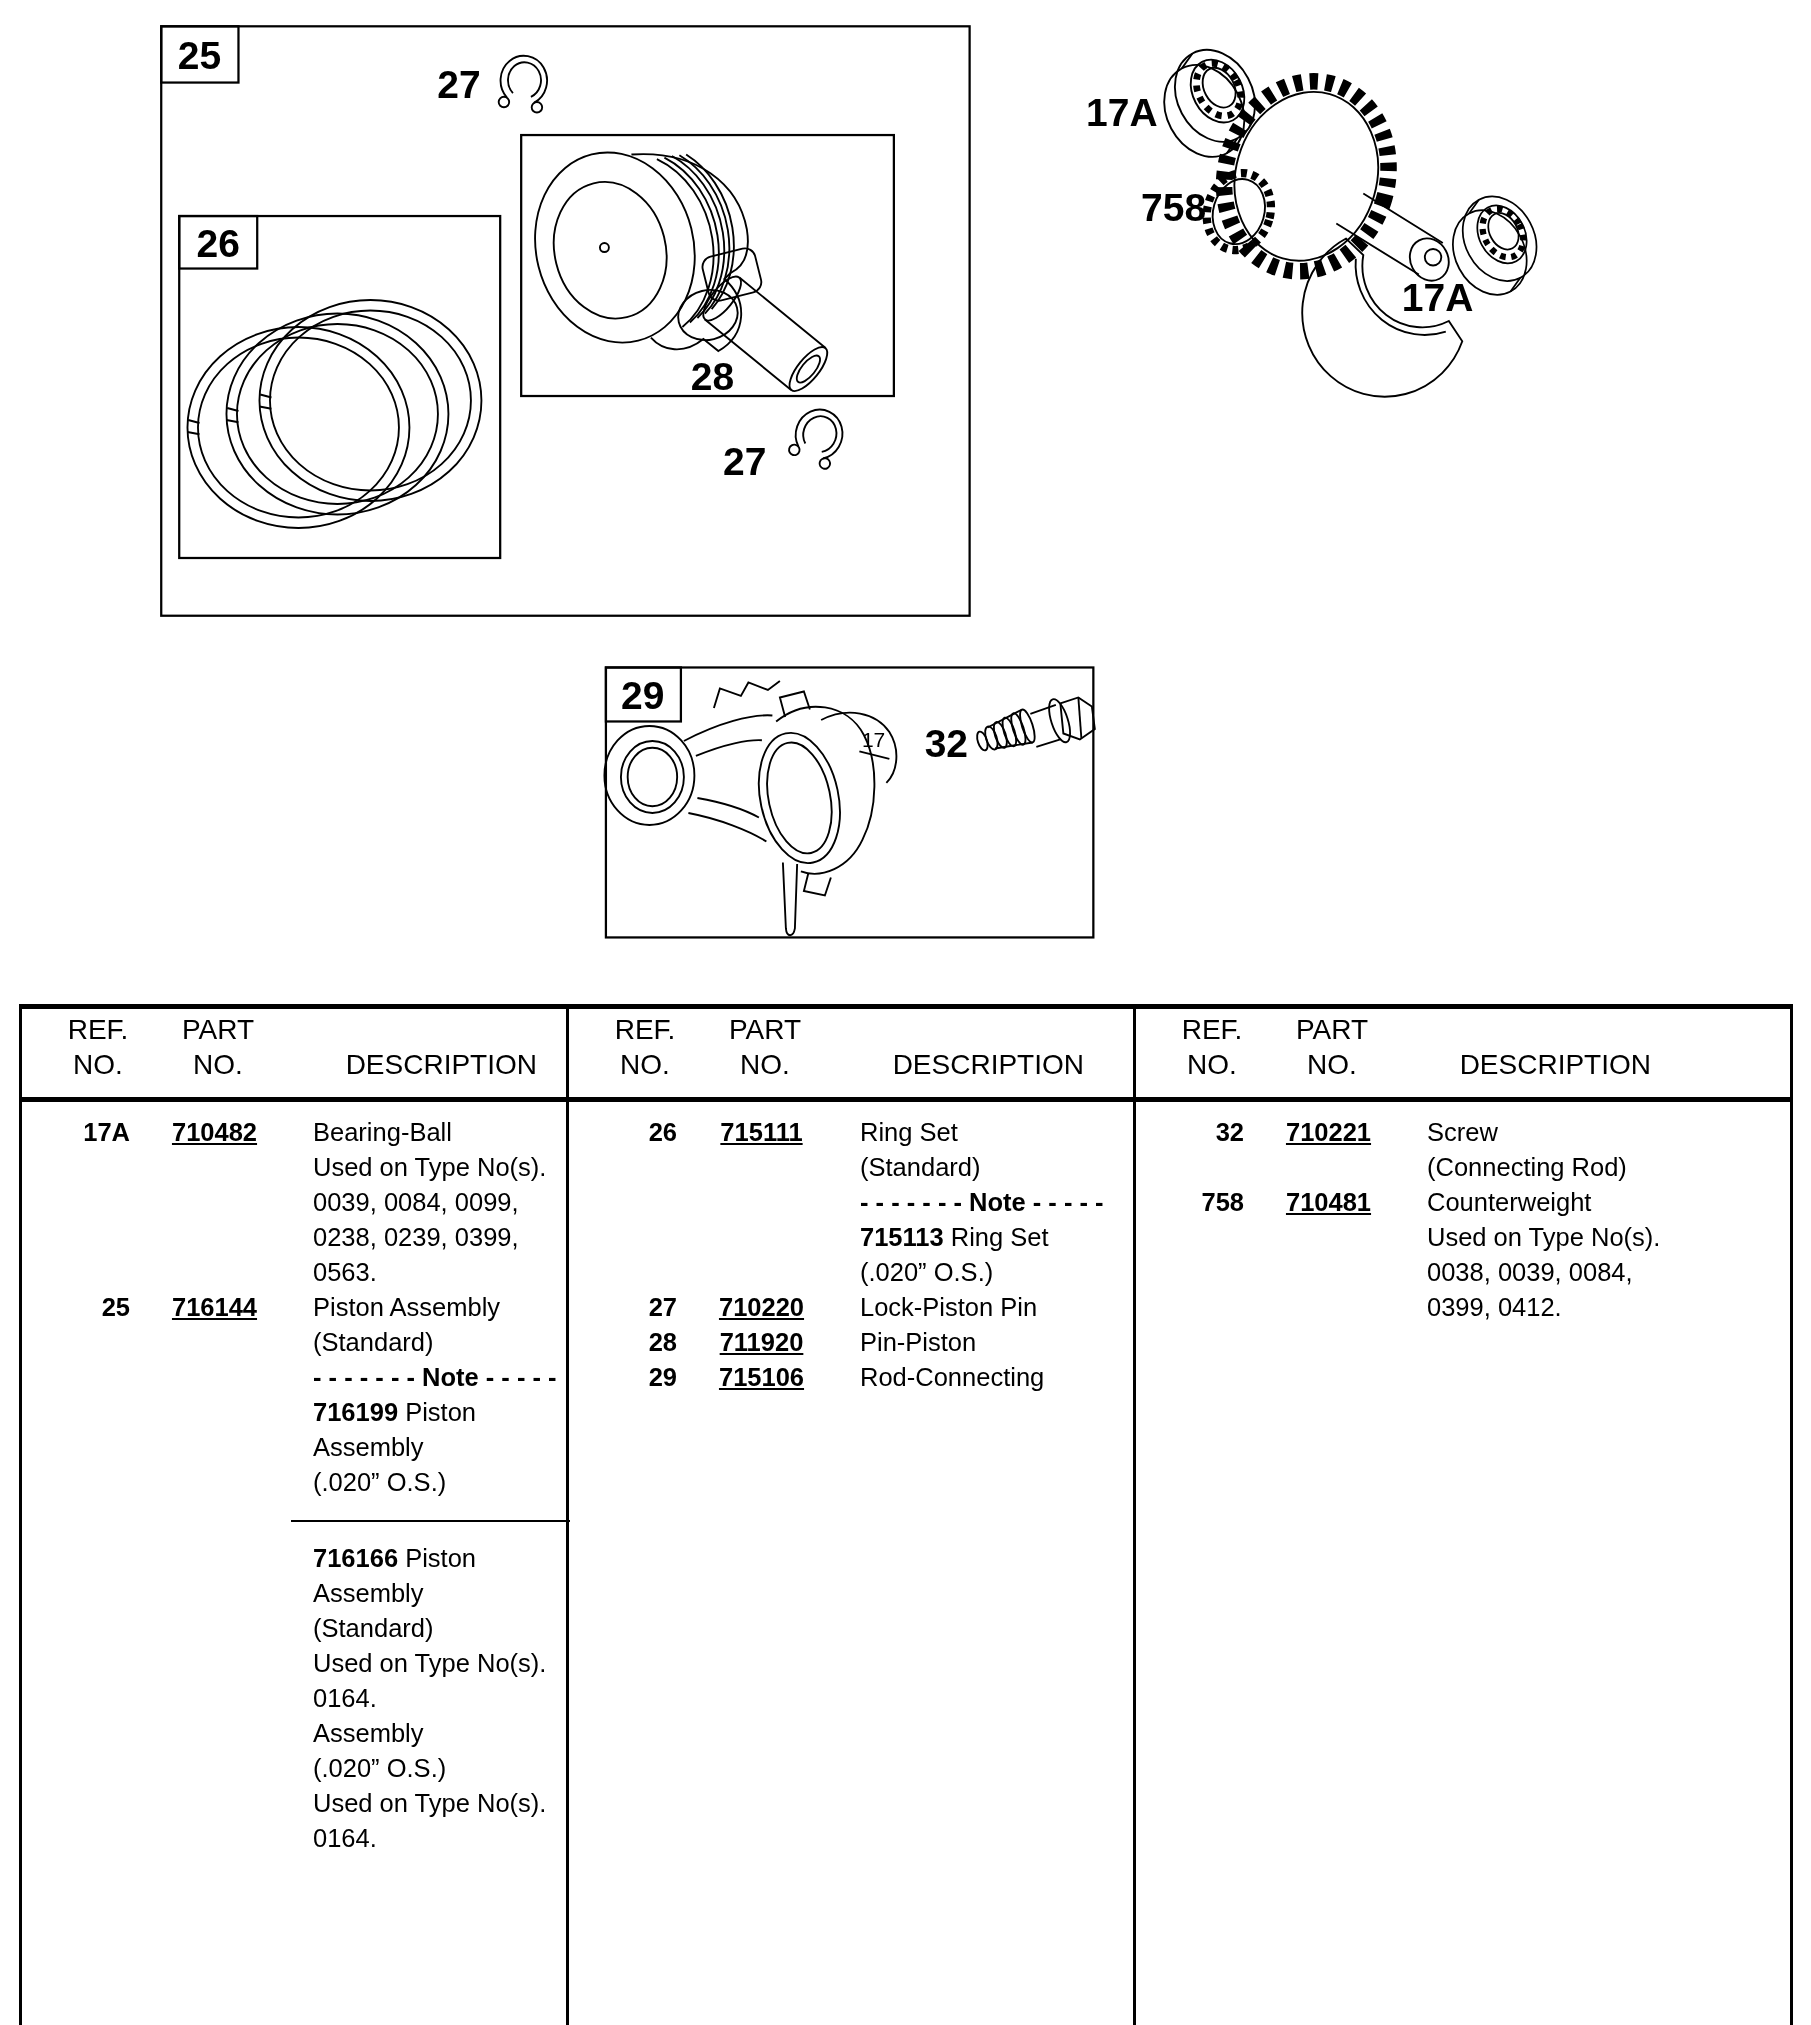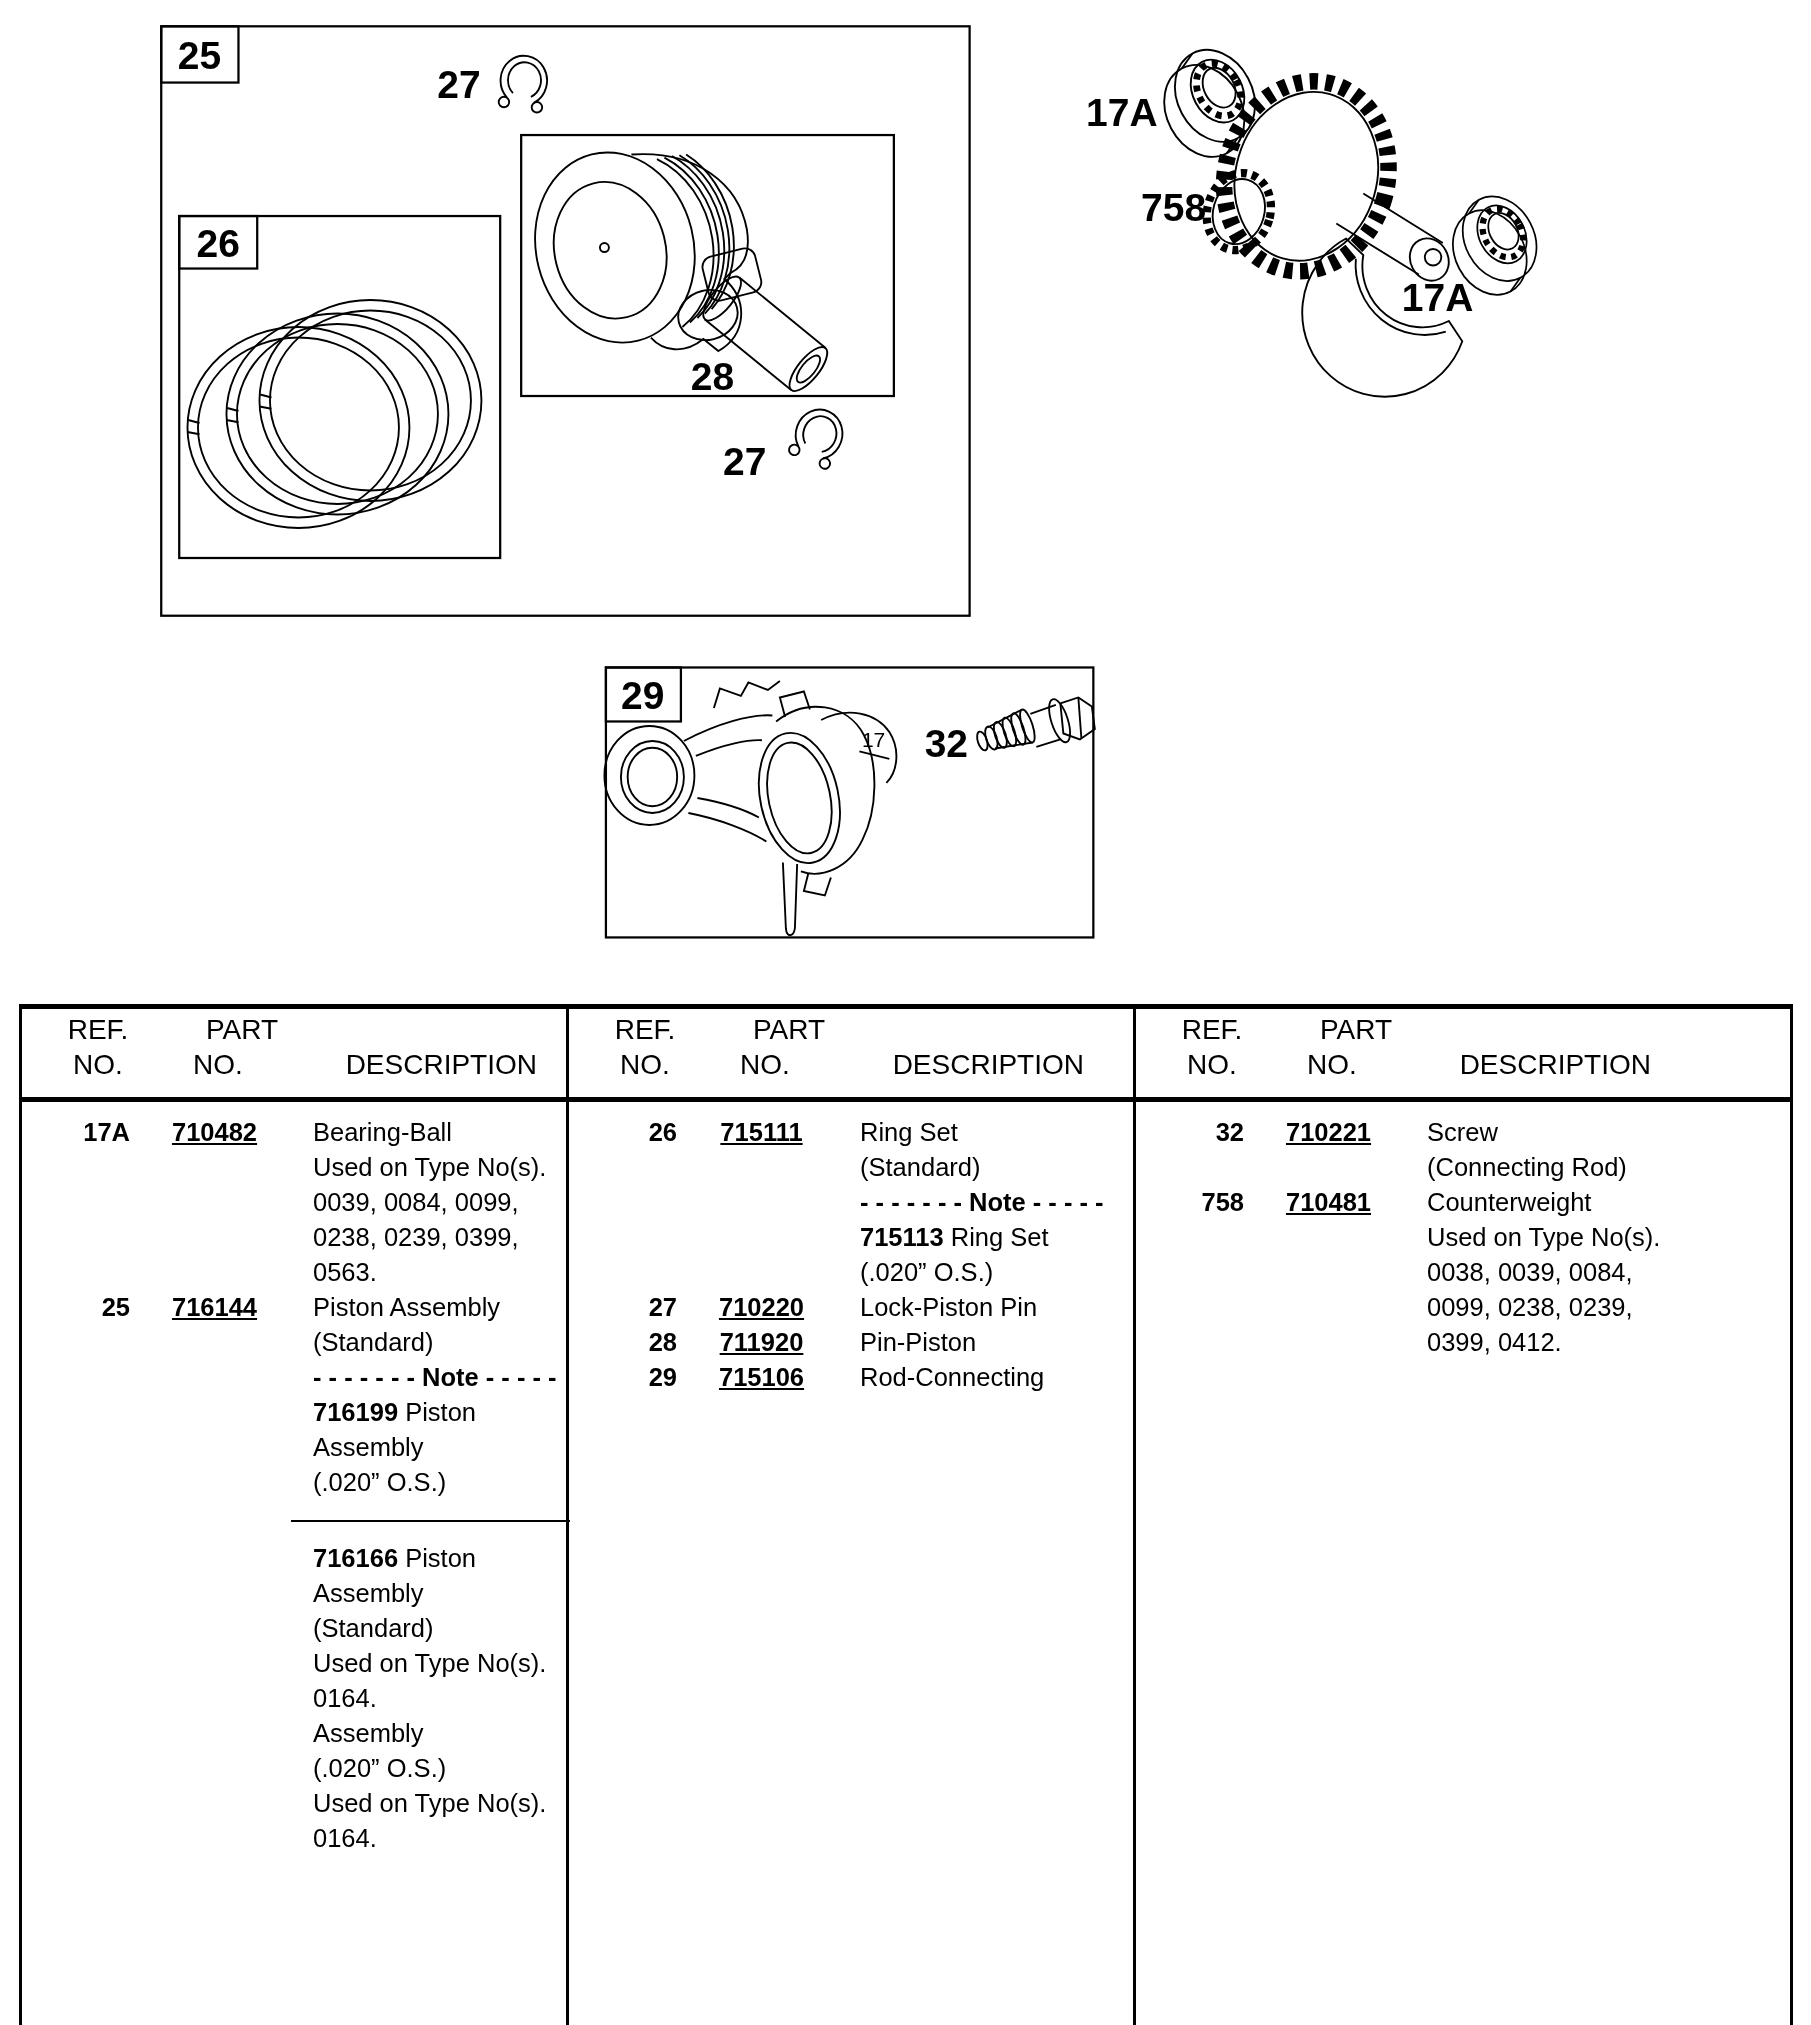--- a/index.html
+++ b/index.html
@@ -8,21 +8,21 @@
   svg text{font-family:"Liberation Sans", sans-serif;}
 
   
   .hline{position:absolute;left:19px;width:1772px;height:5.3px;background:#000;}
   .vline{position:absolute;top:1004px;width:3px;height:1022px;background:#000;}
 
   .hdrblock{position:absolute;top:1014px;height:81px;font-size:28px;}
   .hdrblock span{position:absolute;display:block;}
   .hdr-ref1{left:22.5px;width:113px;text-align:center;top:0;}
   .hdr-ref2{left:22.5px;width:113px;text-align:center;top:35px;}
-  .hdr-part1{left:139px;width:120px;text-align:right;top:0;}
+  .hdr-part1{left:139px;width:120px;text-align:center;top:0;}
   .hdr-part2{left:139px;width:120px;text-align:center;top:35px;}
   .hdr-desc{left:248px;width:270px;text-align:right;top:35px;}
 
   .tgroup{position:absolute;top:1115px;font-size:25.5px;line-height:35px;}
   #group1{left:19px;width:548px;}
   #group2{left:566px;width:566px;}
   #group3{left:1133px;width:657px;}
   .trow{position:relative;height:35px;}
   .trow.divrow{height:41px;}
   .tref{position:absolute;left:0;width:111px;text-align:right;font-weight:bold;}
@@ -377,22 +377,17 @@
         <span class="tdesc"><span>Used on Type No(s).</span></span>
       </div>
       <div class="trow">
         <span class="tref"></span>
         <span class="tpart"></span>
         <span class="tdesc"><span>0038, 0039, 0084,</span></span>
       </div>
       <div class="trow">
         <span class="tref"></span>
         <span class="tpart"></span>
-        <span class="tdesc"><span>0099, 0238, 0239,</span></span>
-      </div>
-      <div class="trow">
-        <span class="tref"></span>
-        <span class="tpart"></span>
         <span class="tdesc"><span>0399, 0412.</span></span>
       </div>
     </div>
 </div>
 
 
 </body></html>

